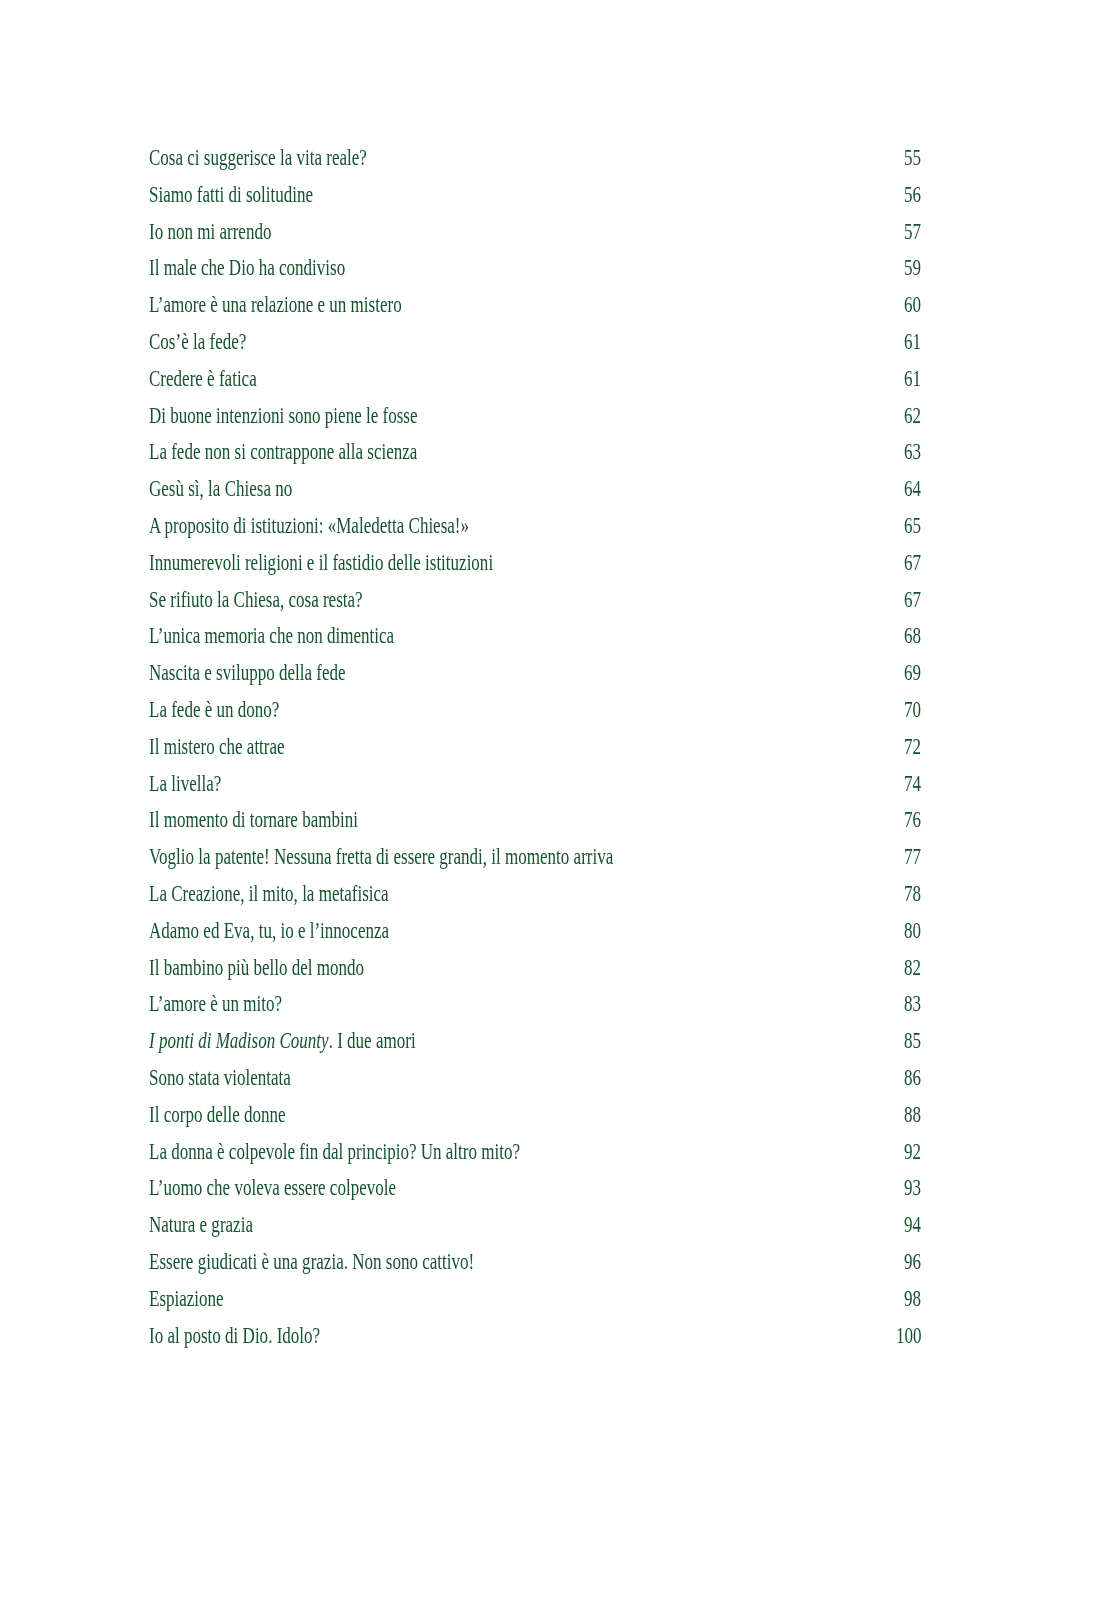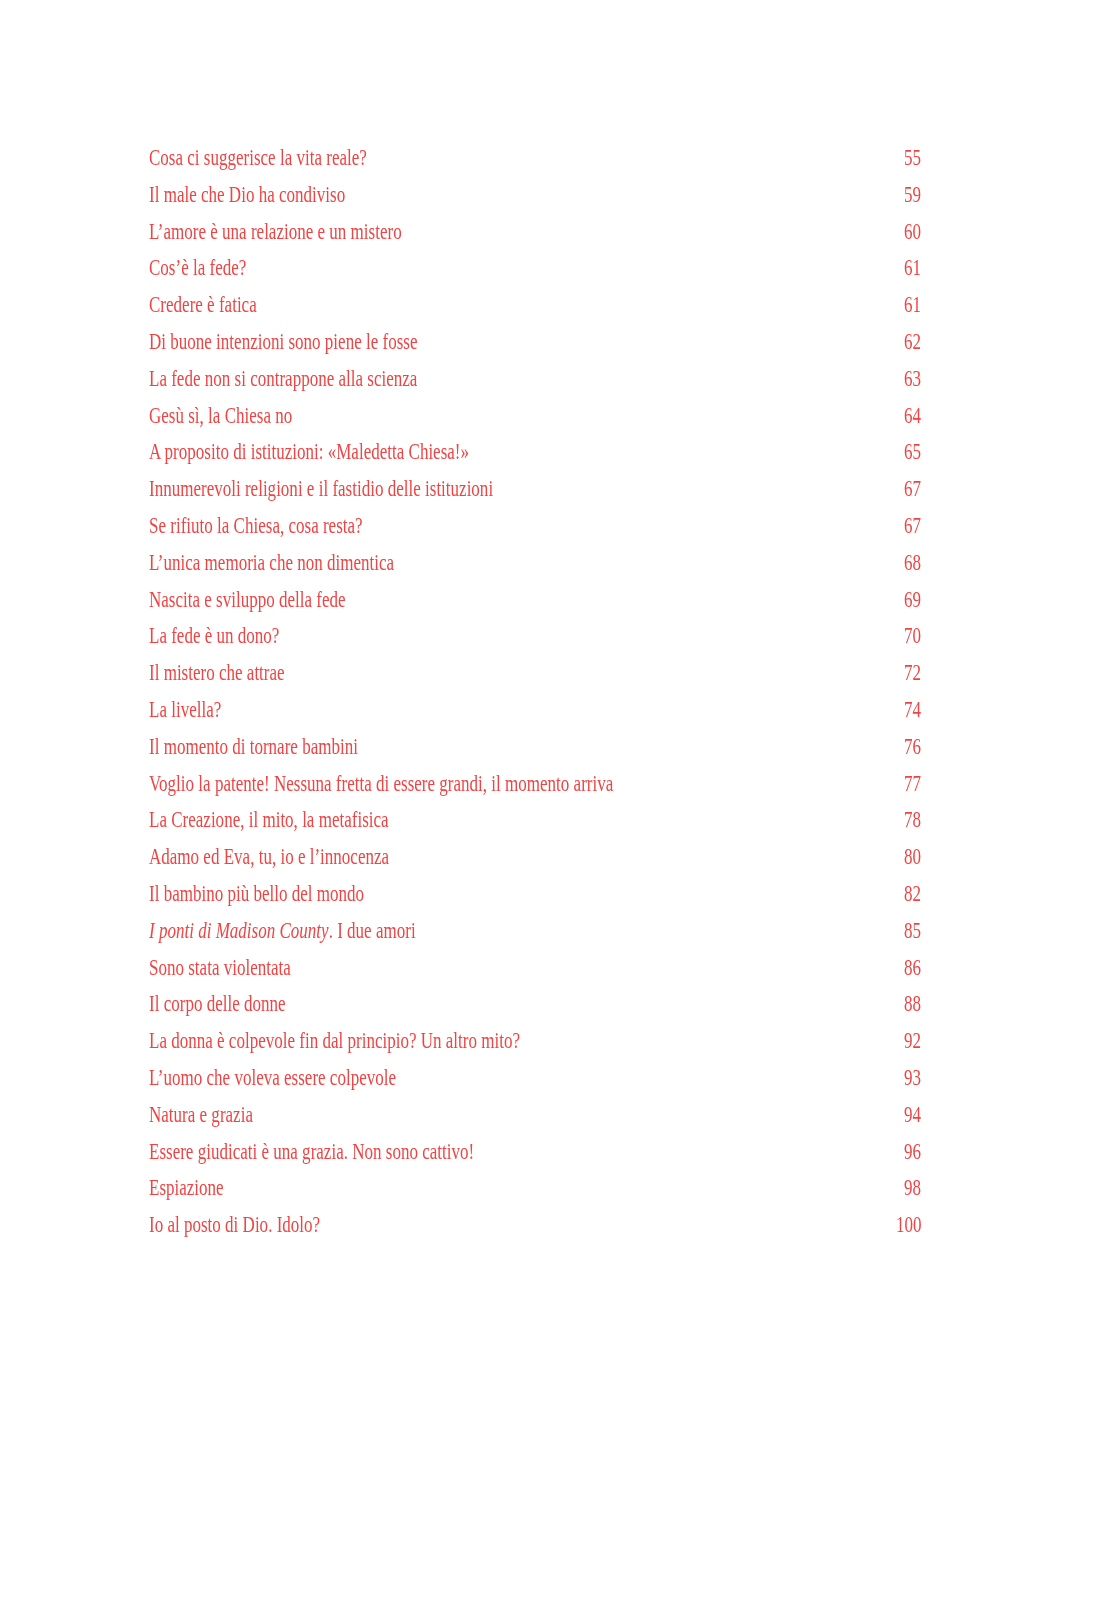--- a/index.html
+++ b/index.html
@@ -7,40 +7,48 @@
   .page {
     position: absolute; left: 0; top: 0; width: 1094px; height: 1605px; background: #ffffff;
   }
   .toc {
     position: absolute; left: 149px; top: 140px; width: 772px;
     margin: 0; padding: 0; list-style: none;
   }
   .toc-row {
     position: relative; height: 36.8px; line-height: 36.8px;
     font-family: "Liberation Serif", "DejaVu Serif", serif;
-    font-size: 23px; color: #ef4444;
+    font-size: 23px; color: #14532d;
   }
   .title {
     position: absolute; left: 0; top: 0; white-space: nowrap;
     transform: scaleX(0.74); transform-origin: left center;
   }
   .page-num {
     position: absolute; right: 0; top: 0; white-space: nowrap;
     transform: scaleX(0.74); transform-origin: right center;
   }
   .italic { font-style: italic; }
 </style>
 </head>
 <body>
 
 <div class="page">
   <ol class="toc">
     <li class="toc-row">
         <span class="title">Cosa ci suggerisce la vita reale?</span>
         <span class="page-num">55</span>
+      </li>
+    <li class="toc-row">
+        <span class="title">Siamo fatti di solitudine</span>
+        <span class="page-num">56</span>
+      </li>
+    <li class="toc-row">
+        <span class="title">Io non mi arrendo</span>
+        <span class="page-num">57</span>
       </li>
     <li class="toc-row">
         <span class="title">Il male che Dio ha condiviso</span>
         <span class="page-num">59</span>
       </li>
     <li class="toc-row">
         <span class="title">L’amore è una relazione e un mistero</span>
         <span class="page-num">60</span>
       </li>
     <li class="toc-row">
@@ -109,20 +117,24 @@
       </li>
     <li class="toc-row">
         <span class="title">Adamo ed Eva, tu, io e l’innocenza</span>
         <span class="page-num">80</span>
       </li>
     <li class="toc-row">
         <span class="title">Il bambino più bello del mondo</span>
         <span class="page-num">82</span>
       </li>
     <li class="toc-row">
+        <span class="title">L’amore è un mito?</span>
+        <span class="page-num">83</span>
+      </li>
+    <li class="toc-row">
         <span class="title"><span class="italic">I ponti di Madison County</span><span>. I due amori</span></span>
         <span class="page-num">85</span>
       </li>
     <li class="toc-row">
         <span class="title">Sono stata violentata</span>
         <span class="page-num">86</span>
       </li>
     <li class="toc-row">
         <span class="title">Il corpo delle donne</span>
         <span class="page-num">88</span>

